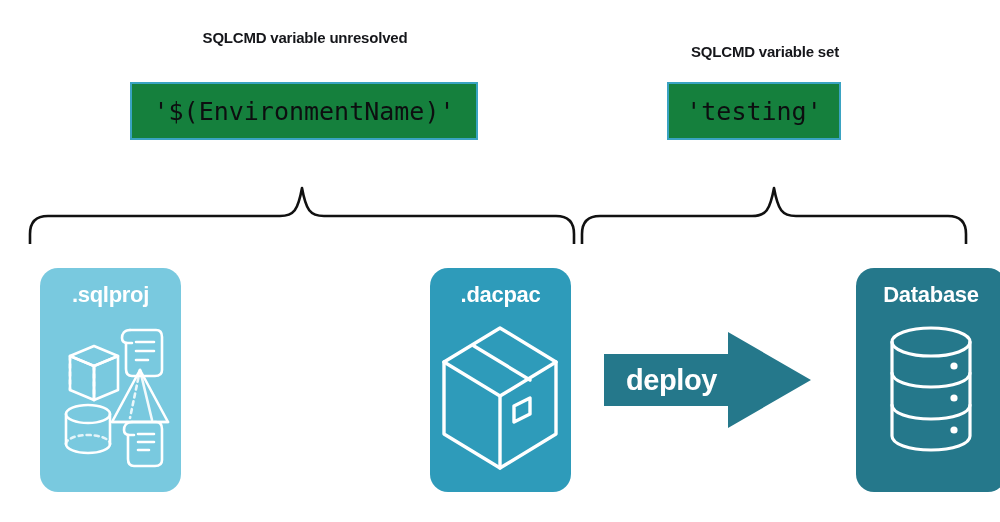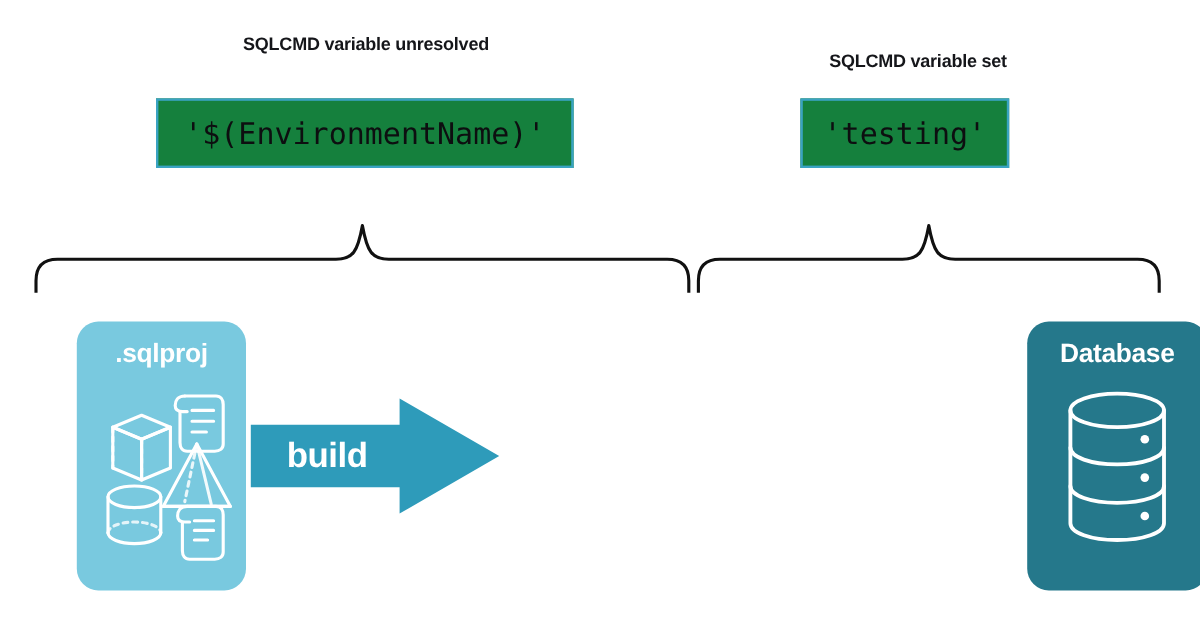--- a/index.html
+++ b/index.html
@@ -67,21 +67,21 @@
     left: 0;
     width: 100%;
     text-align: center;
     font-family: "Liberation Sans", sans-serif;
     font-weight: bold;
     font-size: 22px;
     color: #ffffff;
     letter-spacing: -0.3px;
     white-space: nowrap;
   }
-  #box-sqlproj  { left: 40px;  top: 268px; width: 141px; height: 224px; background: #79c9df; margin-left: 24px; }
+  #box-sqlproj  { left: 40px;  top: 268px; width: 141px; height: 224px; background: #79c9df; }
   #box-dacpac   { left: 430px; top: 268px; width: 141px; height: 224px; background: #2e9bba; }
   #box-database { left: 816px; top: 268px; width: 150px; height: 224px; background: #25788b; margin-left: 40px; }
 
   .stage-art {
     position: absolute;
     left: 0;
     top: 42px;
     width: 100%;
     height: 178px;
   }
@@ -178,28 +178,40 @@
         <g>
           <path d="M92 112 C86 112 84 116 84 120 C84 123 86 125 90 125 L94 125"></path>
           <path d="M92 112 L116 112 C120 112 122 115 122 119 L122 150 C122 154 119 156 115 156 L94 156
                    C90 156 88 153 88 149 L88 125"></path>
           <path d="M98 124 L114 124 M98 132 L114 132 M98 140 L109 140"></path>
         </g>
       </svg>
     </div>
   </div>
 
-  <div class="arrow-wrap" id="arrow-build">
+
+  <div class="stage-box" id="box-dacpac">
+    <div class="stage-label">.dacpac</div>
+    <div class="stage-art">
+      <svg width="141" height="178" viewBox="0 0 141 178" xmlns="http://www.w3.org/2000/svg" fill="none" stroke="#ffffff" stroke-width="3.4" stroke-linecap="round" stroke-linejoin="round">
+        <path d="M70 18 L126 52 L126 124 L70 158 L14 124 L14 52 Z"></path>
+        <path d="M14 52 L70 86 L126 52"></path>
+        <path d="M70 86 L70 158"></path>
+        <path d="M44 36 L100 70"></path>
+        <path d="M84 96 L100 88 L100 104 L84 112 Z"></path>
+      </svg>
+    </div>
+  </div>
+
+  <div class="arrow-wrap" id="arrow-deploy">
     <svg width="215" height="100" viewBox="0 0 215 100" xmlns="http://www.w3.org/2000/svg">
-      <path d="M4 24 L128 24 L128 2 L211 50 L128 98 L128 76 L4 76 Z" fill="#2e9bba"></path>
+      <path d="M4 24 L128 24 L128 2 L211 50 L128 98 L128 76 L4 76 Z" fill="#25788b"></path>
     </svg>
-    <div class="arrow-label">build</div>
-  </div>
-
-
+    <div class="arrow-label">deploy</div>
+  </div>
 
   <div class="stage-box" id="box-database">
     <div class="stage-label">Database</div>
     <div class="stage-art">
       <svg width="150" height="178" viewBox="0 0 150 178" xmlns="http://www.w3.org/2000/svg" fill="none" stroke="#ffffff" stroke-width="3.2" stroke-linecap="round" stroke-linejoin="round">
         <ellipse cx="75" cy="32" rx="39" ry="14"></ellipse>
         <path d="M36 32 L36 126 C36 134 53 140 75 140 C97 140 114 134 114 126 L114 32"></path>
         <path d="M36 63 C36 71 53 77 75 77 C97 77 114 71 114 63"></path>
         <path d="M36 95 C36 103 53 109 75 109 C97 109 114 103 114 95"></path>
         <circle cx="98" cy="56" r="3.6" fill="#ffffff" stroke="none"></circle>

